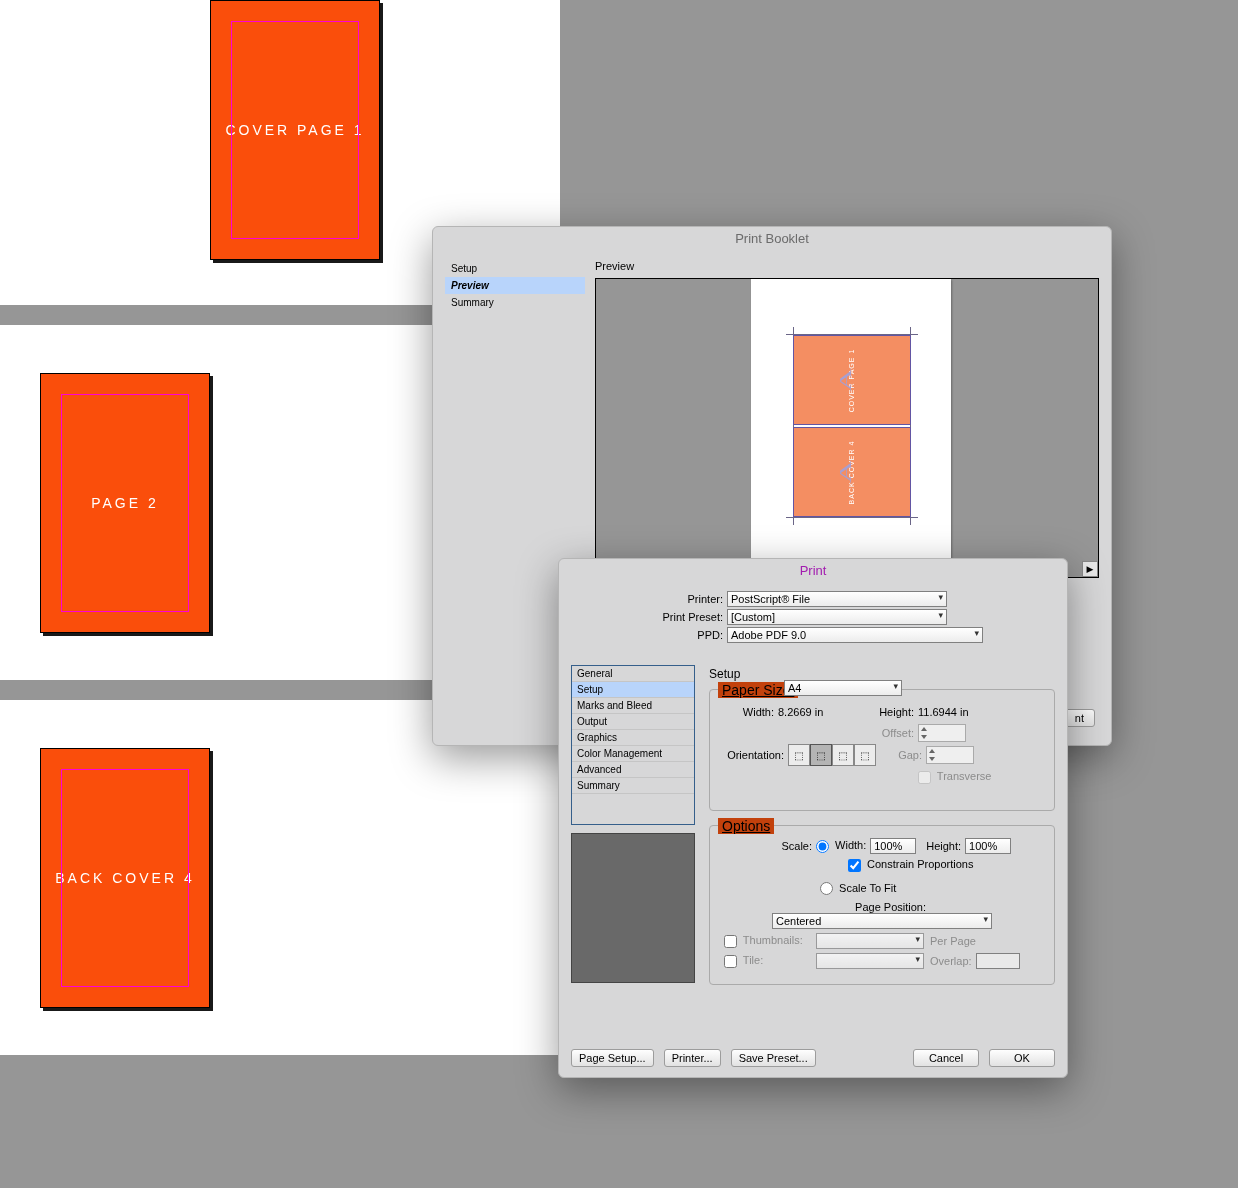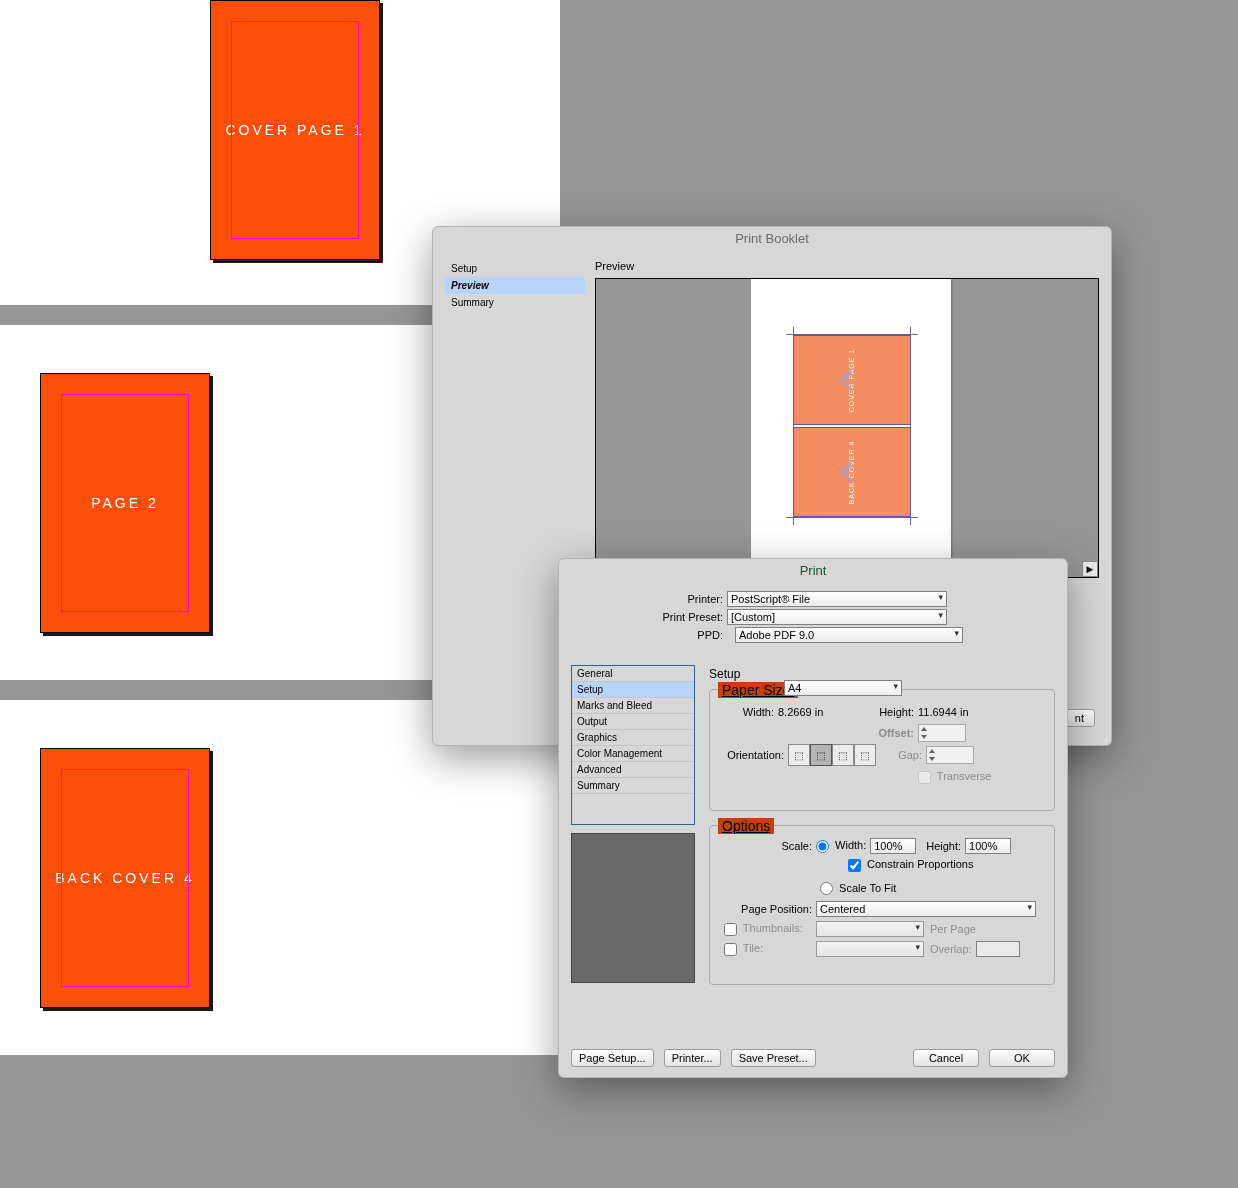--- a/index.html
+++ b/index.html
@@ -64,21 +64,21 @@
     background: linear-gradient(#fefefe,#e2e2e2);
     border: 1px solid #9c9c9c;
     border-radius: 3px;
     padding: 2px 7px;
     font-size: 11px;
     text-align:center;
   }
   .scroll-right { position:absolute; bottom:0; right:0; width:16px; height:16px; background:#e9e9e9;border:1px solid #888;display:flex;align-items:center;justify-content:center;font-size:9px; }
 
   
-  .print-dialog .title2 { text-align:center; padding:4px 0; font-size:13px; color:#14532d; }
+  .print-dialog .title2 { text-align:center; padding:4px 0; font-size:13px; color:#a21caf; }
   .row { display:flex; align-items:center; margin:2px 0; }
   .lbl { text-align:right; padding-right:4px; }
   select, input[type=text] {
     background: linear-gradient(#fff,#ececec);
     border: 1px solid #808080;
     font-size: 11px; padding: 1px 3px;
   }
   select { appearance: none; background-image: linear-gradient(#fff,#ececec); background-repeat:no-repeat; padding-right: 16px; background-position: right center; }
   .select-wrap { position:relative; display:inline-block; }
   .select-wrap:after { content:"▾"; position:absolute; right:4px; top:1px; font-size:9px; pointer-events:none; color:#333; }
@@ -179,21 +179,21 @@
     <div class="row">
       <div class="lbl" style="width:140px;">Printer:</div>
       <span class="select-wrap"><select style="width:220px;"><option>PostScript® File</option></select></span>
     </div>
     <div class="row">
       <div class="lbl" style="width:140px;">Print Preset:</div>
       <span class="select-wrap"><select style="width:220px;"><option>[Custom]</option></select></span>
     </div>
     <div class="row">
       <div class="lbl" style="width:140px;">PPD:</div>
-      <span class="select-wrap"><select style="width:228px;margin-left:8px;"><option>Adobe PDF 9.0</option></select></span>
+      <span class="select-wrap"><select style="width:256px;"><option>Adobe PDF 9.0</option></select></span>
     </div>
   </div>
 
   <div class="cat-list">
     <div class="cat-item">General</div>
     <div class="cat-item selected">Setup</div>
     <div class="cat-item">Marks and Bleed</div>
     <div class="cat-item">Output</div>
     <div class="cat-item">Graphics</div>
     <div class="cat-item">Color Management</div>
@@ -212,21 +212,21 @@
       <div style="position:absolute;left:74px;top:-10px;background:#d7d7d8;">
         <span class="select-wrap"><select style="width:118px;"><option>A4</option></select></span>
       </div>
       <div class="row" style="margin-top:6px;">
         <div class="lbl" style="width:58px;">Width:</div>
         <div style="width:84px;">8.2669 in</div>
         <div class="lbl" style="width:56px;">Height:</div>
         <div>11.6944 in</div>
       </div>
       <div class="row" style="margin-top:6px;">
-        <div class="lbl disabled" style="width:198px;font-weight:bold;">Offset:</div>
+        <div class="lbl disabled" style="width:198px;">Offset:</div>
         <span class="stepper disabled"></span>
       </div>
       <div class="row" style="margin-top:2px;align-items:center;">
         <div class="lbl" style="width:68px;">Orientation:</div>
         <span class="orient-btn">⬚</span>
         <span class="orient-btn active">⬚</span>
         <span class="orient-btn">⬚</span>
         <span class="orient-btn">⬚</span>
         <div class="lbl disabled" style="width:44px;margin-left:6px;">Gap:</div>
         <span class="stepper disabled"></span>
@@ -247,21 +247,21 @@
         <input type="text" style="width: 46px; margin-left: 4px;" value="100%">
       </div>
       <div class="row" style="margin-top:4px;">
         <div style="width:128px;"></div>
         <label><input type="checkbox" checked="" style=""> <span>Constrain Proportions</span></label>
       </div>
       <div class="row" style="margin-top:10px;">
         <div style="width:100px;"></div>
         <label><input type="radio" style=""> <span>Scale To Fit</span></label>
       </div>
-      <div class="row" style="margin-top:6px;">
+      <div class="row" style="margin-top:6px;flex-direction:column;">
         <div class="lbl" style="width:96px;">Page Position:</div>
         <span class="select-wrap"><select style="width:220px;"><option>Centered</option></select></span>
       </div>
       <div class="row disabled" style="margin-top:4px;">
         <label style="width:96px;text-align:left;padding-left:4px;"><input type="checkbox" style=""> <span>Thumbnails:</span></label>
         <span class="select-wrap"><select disabled="" style="width:108px;"><option></option></select></span>
         <span style="margin-left:6px;">Per Page</span>
       </div>
       <div class="row disabled" style="margin-top:4px;">
         <label style="width:96px;text-align:left;padding-left:4px;"><input type="checkbox" style=""> <span>Tile:</span></label>

